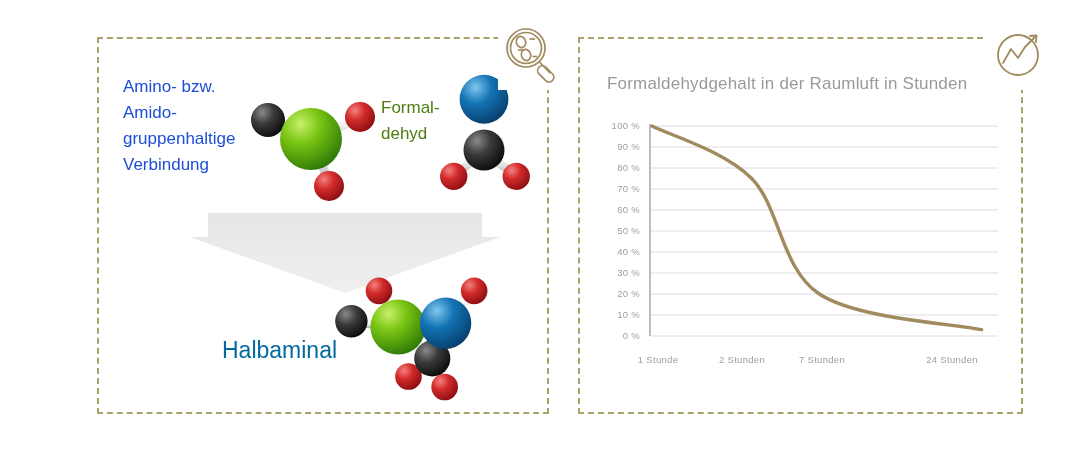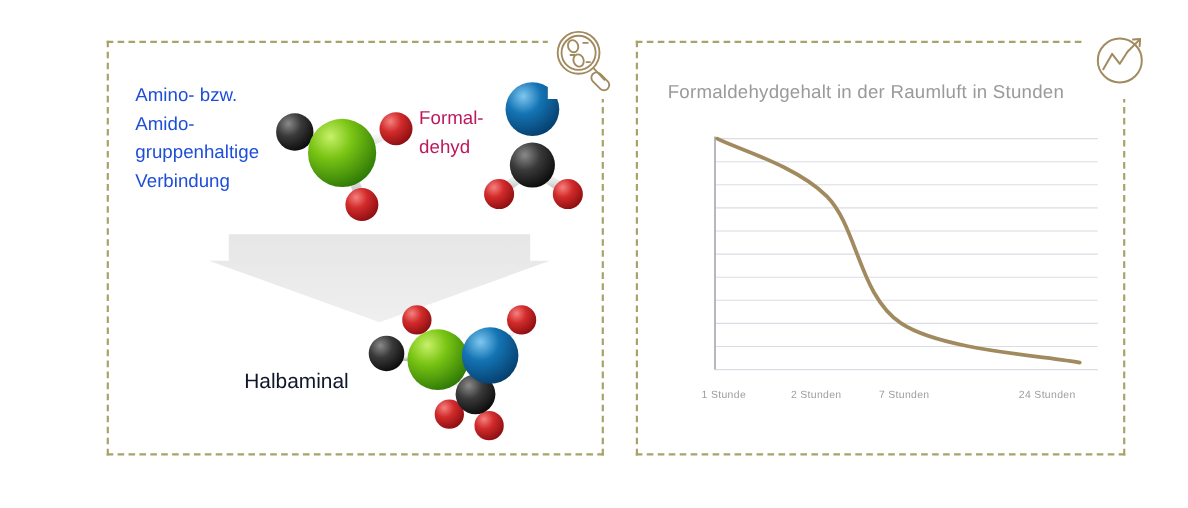--- a/index.html
+++ b/index.html
@@ -49,29 +49,29 @@
     color: #1d4ed8;
     white-space: pre-line;
   }
   .label-formaldehyd {
     position: absolute;
     left: 381px;
     top: 95px;
     width: 80px;
     font-size: 17px;
     line-height: 26px;
-    color: #be185d;
+    color: #4d7c0f;
     white-space: pre-line;
   }
   .label-halbaminal {
     position: absolute;
     left: 222px;
     top: 337px;
-    font-size: 19px;
-    color: #0f172a;
+    font-size: 23px;
+    color: #0369a1;
   }
 
   .arrow-wrap {
     position: absolute;
     left: 190px;
     top: 205px;
     width: 310px;
     height: 90px;
   }
 
@@ -243,20 +243,33 @@
   <g fill="none" stroke="#a08a5e" stroke-width="1.8" stroke-linecap="round" stroke-linejoin="round">
     <circle cx="32" cy="33" r="20"></circle>
     <path d="M 17 41 L 25 27 L 32 36 L 39 25 L 50 14"></path>
     <path d="M 44 14 L 50.5 13.5 L 50 20"></path>
   </g>
 </svg>
 
 <div class="chart-title">Formaldehydgehalt in der Raumluft in Stunden</div>
 
 <div class="chart-area">
+  <div class="ytick-col" id="ytick-col">
+      <div class="ylabel" style="top: 2px;">100 %</div>
+      <div class="ylabel" style="top: 23px;">90 %</div>
+      <div class="ylabel" style="top: 44px;">80 %</div>
+      <div class="ylabel" style="top: 65px;">70 %</div>
+      <div class="ylabel" style="top: 86px;">60 %</div>
+      <div class="ylabel" style="top: 107px;">50 %</div>
+      <div class="ylabel" style="top: 128px;">40 %</div>
+      <div class="ylabel" style="top: 149px;">30 %</div>
+      <div class="ylabel" style="top: 170px;">20 %</div>
+      <div class="ylabel" style="top: 191px;">10 %</div>
+      <div class="ylabel" style="top: 212px;">0 %</div>
+    </div>
   <svg class="plot-svg" id="plot-svg" width="352" height="232">
       <line x1="2" y1="8" x2="350" y2="8" stroke="#dcdce4" stroke-width="1"></line>
       <line x1="2" y1="29" x2="350" y2="29" stroke="#dcdce4" stroke-width="1"></line>
       <line x1="2" y1="50" x2="350" y2="50" stroke="#dcdce4" stroke-width="1"></line>
       <line x1="2" y1="71" x2="350" y2="71" stroke="#dcdce4" stroke-width="1"></line>
       <line x1="2" y1="92" x2="350" y2="92" stroke="#dcdce4" stroke-width="1"></line>
       <line x1="2" y1="113" x2="350" y2="113" stroke="#dcdce4" stroke-width="1"></line>
       <line x1="2" y1="134" x2="350" y2="134" stroke="#dcdce4" stroke-width="1"></line>
       <line x1="2" y1="155" x2="350" y2="155" stroke="#dcdce4" stroke-width="1"></line>
       <line x1="2" y1="176" x2="350" y2="176" stroke="#dcdce4" stroke-width="1"></line>

